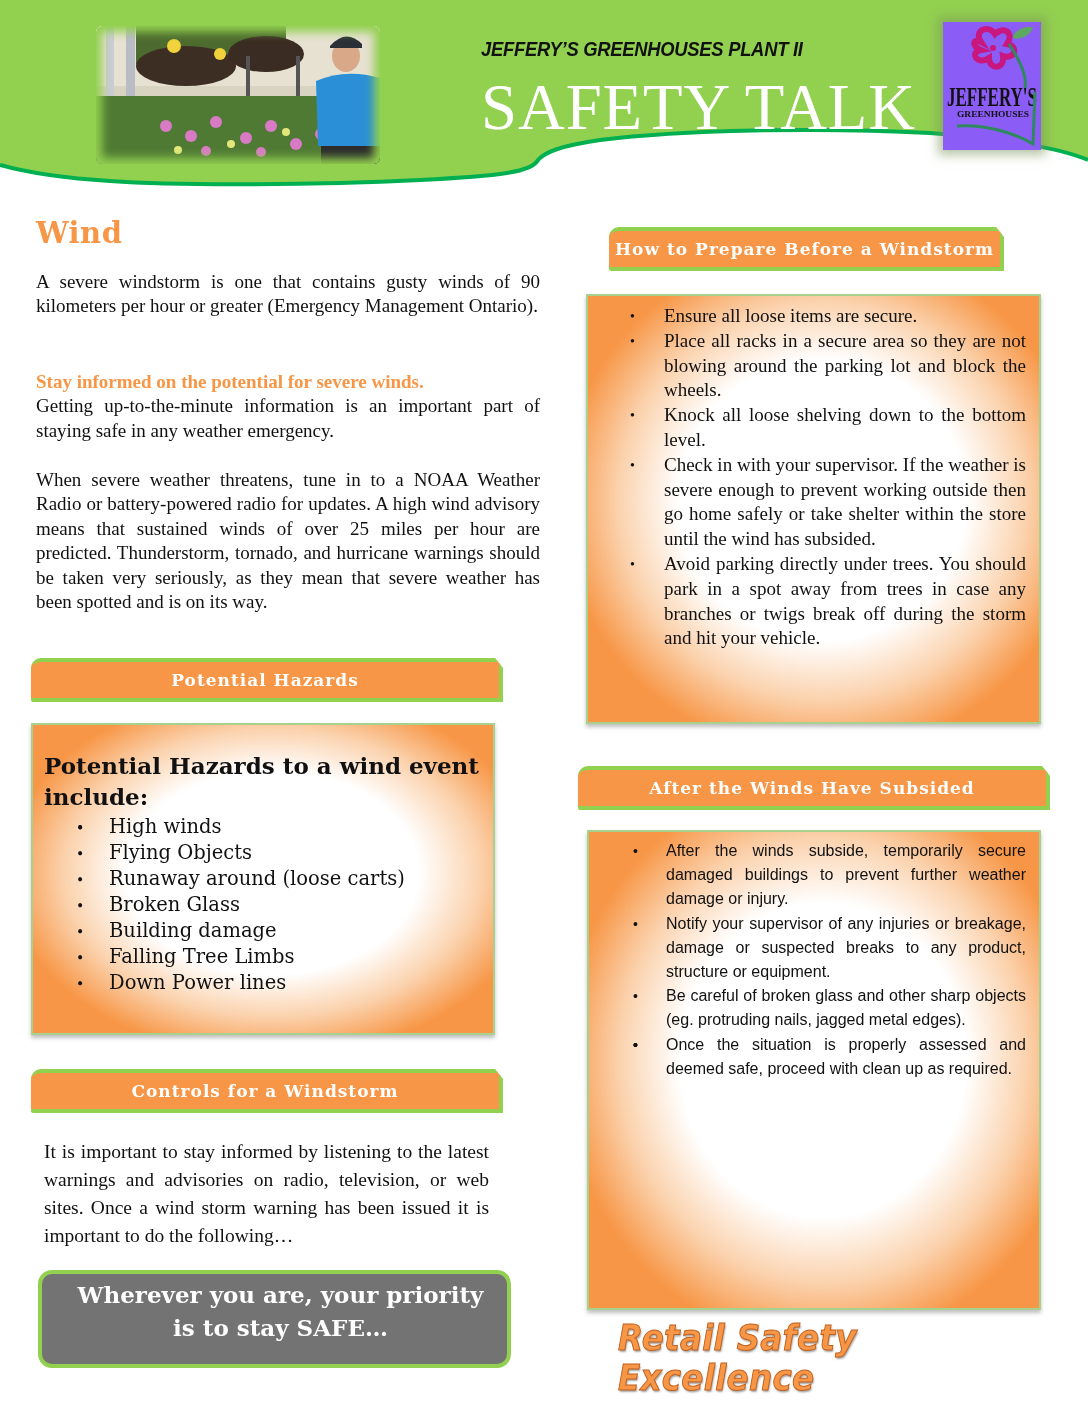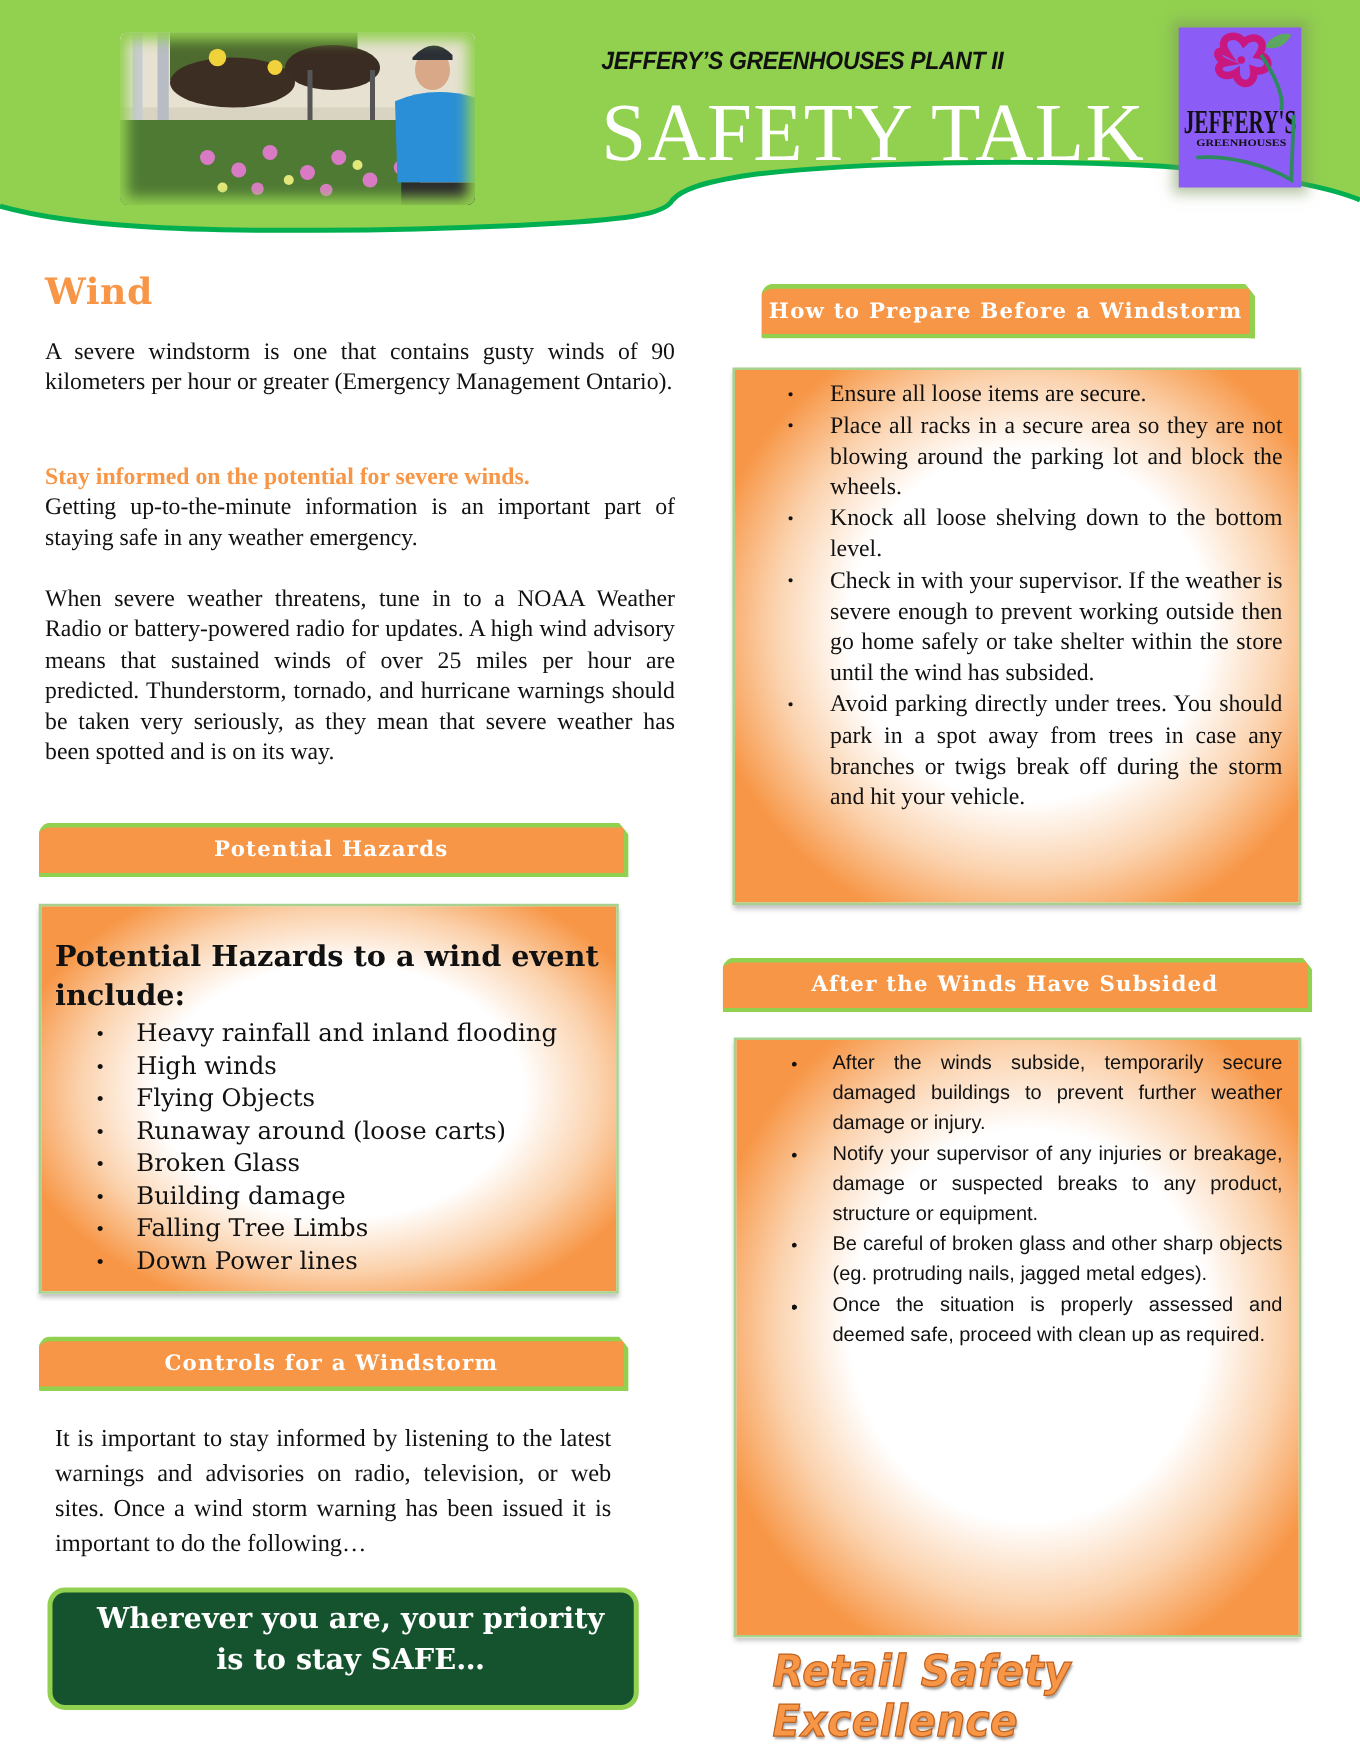--- a/index.html
+++ b/index.html
@@ -83,21 +83,21 @@
   }
   .haz-list .bullet { top: 1px; }
 
   .controls-para {
     position: absolute; left: 44px; top: 1138px; width: 445px;
     font-size: 19.5px; line-height: 28px; text-align: justify; color: #111;
   }
 
   .priority {
     position: absolute; left: 38px; top: 1270px; width: 473px; height: 98px;
-    background: #14532d; border: 4px solid #92D050; border-radius: 14px;
+    background: #737373; border: 4px solid #92D050; border-radius: 14px;
     color: #fff; font-family: "DejaVu Serif", serif; font-weight: bold;
     font-size: 23px; line-height: 33px; text-align: center;
     display: flex; align-items: center; justify-content: flex-start; padding: 0 14px 16px 26px;
   }
 
   
   .r-list { position: absolute; list-style: none; }
   .r-list li { position: relative; text-align: justify; color: #111; }
   .prep-list { left: 630px; top: 304px; width: 396px; }
   .prep-list li { font-size: 19px; line-height: 24.8px; padding-left: 34px; }
@@ -197,21 +197,21 @@
 
 <p class="para" style="top:468px;">When severe weather threatens, tune in to a NOAA Weather Radio or battery-powered radio for updates. A high wind advisory means that sustained winds of over 25 miles per hour are predicted. Thunderstorm, tornado, and hurricane warnings should be taken very seriously, as they mean that severe weather has been spotted and is on its way.</p>
 
 <div class="banner" style="left:31px; top:658px; width:472px;">
   <span>Potential Hazards</span>
 </div>
 
 <div class="grad-box" style="left:31px; top:723px; width:464px; height:312px;"></div>
 <div class="haz-heading">Potential Hazards to a wind event include:</div>
 <ul class="haz-list">
-  <li><span class="bullet">•</span><span>Heavy rainfall and inland flooding</span></li>
+  <li><span class="bullet">•</span></li>
   <li><span class="bullet">•</span><span>High winds</span></li>
   <li><span class="bullet">•</span><span>Flying Objects</span></li>
   <li><span class="bullet">•</span><span>Runaway around (loose carts)</span></li>
   <li><span class="bullet">•</span><span>Broken Glass</span></li>
   <li><span class="bullet">•</span><span>Building damage</span></li>
   <li><span class="bullet">•</span><span>Falling Tree Limbs</span></li>
   <li><span class="bullet">•</span><span>Down Power lines</span></li>
 </ul>
 
 <div class="banner" style="left:31px; top:1069px; width:472px;">

